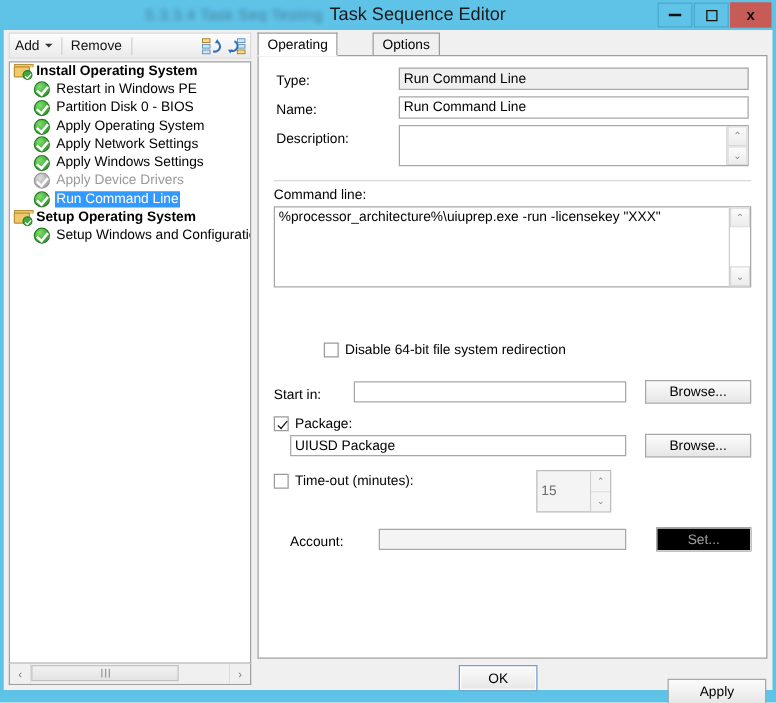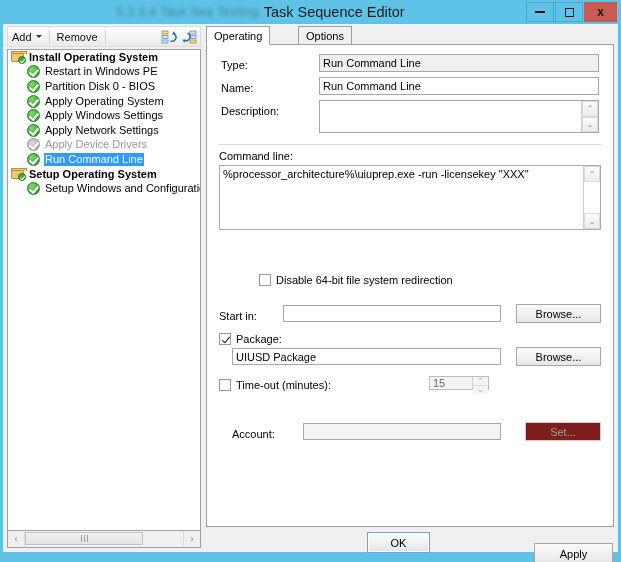--- a/index.html
+++ b/index.html
@@ -280,21 +280,21 @@
   }
   .ml-scroll .trk { flex: 1; background: #ffffff; }
 
   .btn {
     position: absolute;
     border: 1px solid #a6a6a6; box-sizing: border-box;
     background: linear-gradient(to bottom, #fbfbfb 0%, #f1f1f1 50%, #e6e6e6 100%);
     font-size: 11px; color: #000;
     display: flex; align-items: center; justify-content: center;
   }
-  .btn.disabled { color: #a0a0a0; background: #7f1d1d; border-color: #cfcfcf; }
+  .btn.disabled { color: #a0a0a0; background: #000000; border-color: #cfcfcf; }
   .btn.default { border: 1px solid #6da5d6; box-shadow: inset 0 0 0 1px #ffffff; }
 
   .cbrow { position: absolute; display: flex; align-items: center; }
   .cbox {
     width: 12px; height: 12px; border: 1px solid #9a9a9a;
     background: #ffffff; box-sizing: border-box; position: relative;
     flex: none; margin-right: 5px;
   }
   .cbox.checked::after {
     content: ""; position: absolute; left: 3.5px; top: 0.5px;
@@ -394,28 +394,28 @@
             <span class="disk"></span>
             <span class="mark"></span>
           </span>
           <span class="tree-label">Apply Operating System</span>
         </div>
         <div class="tree-row child">
           <span class="ico-check">
             <span class="disk"></span>
             <span class="mark"></span>
           </span>
+          <span class="tree-label">Apply Network Settings</span>
+        </div>
+        <div class="tree-row child">
+          <span class="ico-check">
+            <span class="disk"></span>
+            <span class="mark"></span>
+          </span>
           <span class="tree-label">Apply Windows Settings</span>
-        </div>
-        <div class="tree-row child">
-          <span class="ico-check">
-            <span class="disk"></span>
-            <span class="mark"></span>
-          </span>
-          <span class="tree-label">Apply Network Settings</span>
         </div>
         <div class="tree-row child disabled">
           <span class="ico-check grey">
             <span class="disk"></span>
             <span class="mark"></span>
           </span>
           <span class="tree-label">Apply Device Drivers</span>
         </div>
         <div class="tree-row child selected">
           <span class="ico-check">
@@ -501,21 +501,21 @@
         <span class="cbox checked"></span>
         <span class="cb-label">Package:</span>
       </div>
       <div class="tbox" style="left:25px; top:303px; width:269px; height:17px;">UIUSD Package</div>
       <div class="btn" style="left:309px; top:302px; width:85px; height:19px;">Browse...</div>
 
       <div class="cbrow" style="left:12px; top:334px;">
         <span class="cbox"></span>
         <span class="cb-label">Time-out (minutes):</span>
       </div>
-      <div class="spinwrap" style="left:222px; top:331px; width:60px; height:14px;">
+      <div class="spinwrap" style="left:222px; top:331px; width:60px; height:34px;">
         <div class="val">15</div>
         <div class="spin-btns">
           <div>⌃</div>
           <div>⌄</div>
         </div>
       </div>
 
 
       <div class="flabel" style="left:25px; top:383px;">Account:</div>
       <div class="tbox greyed" style="left:96px; top:378px; width:198px; height:17px;"></div>

